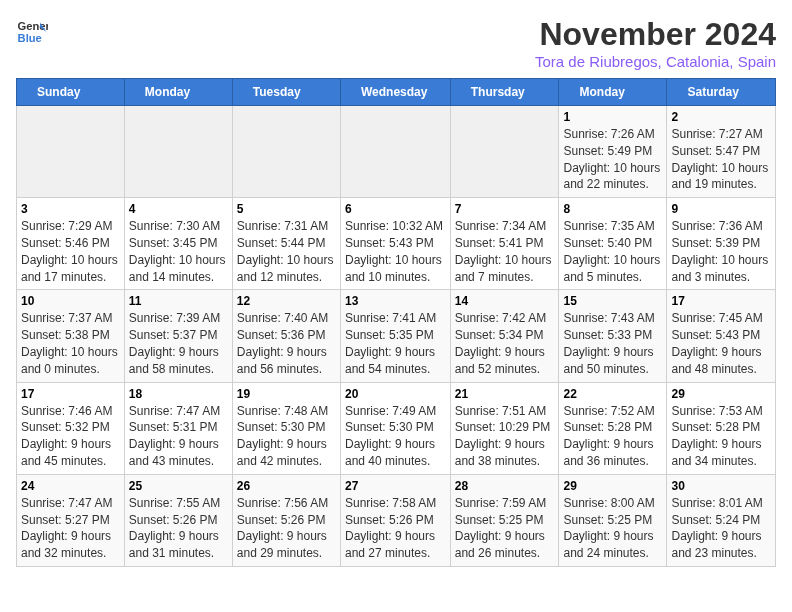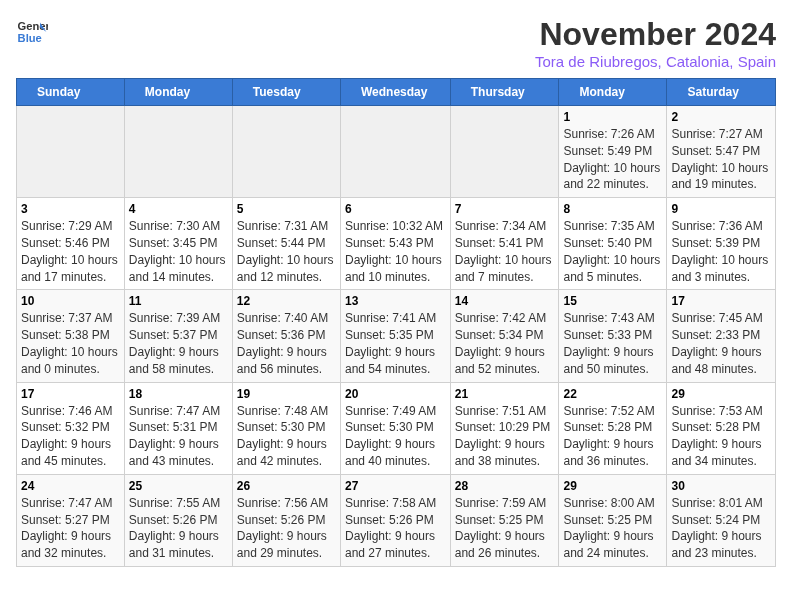--- a/index.html
+++ b/index.html
@@ -202,21 +202,21 @@
         </td>
         <td>
           <div class="day-number">15</div>
           <div class="day-info">Sunrise: 7:43 AM
 Sunset: 5:33 PM
 Daylight: 9 hours and 50 minutes.</div>
         </td>
         <td>
           <div class="day-number">17</div>
           <div class="day-info">Sunrise: 7:45 AM
-Sunset: 2:33 PM
+Sunset: 5:43 PM
 Daylight: 9 hours and 48 minutes.</div>
         </td>
       </tr>
       <tr>
         <td>
           <div class="day-number">17</div>
           <div class="day-info">Sunrise: 7:46 AM
 Sunset: 5:32 PM
 Daylight: 9 hours and 45 minutes.</div>
         </td>

